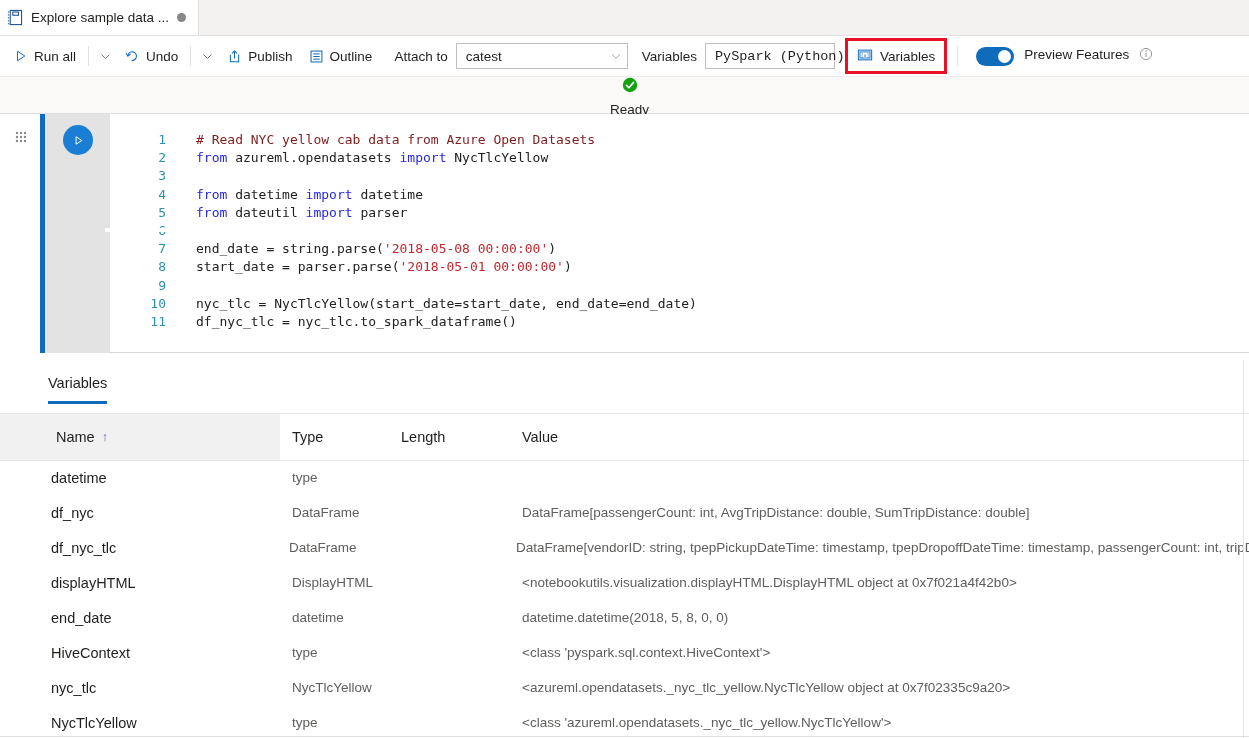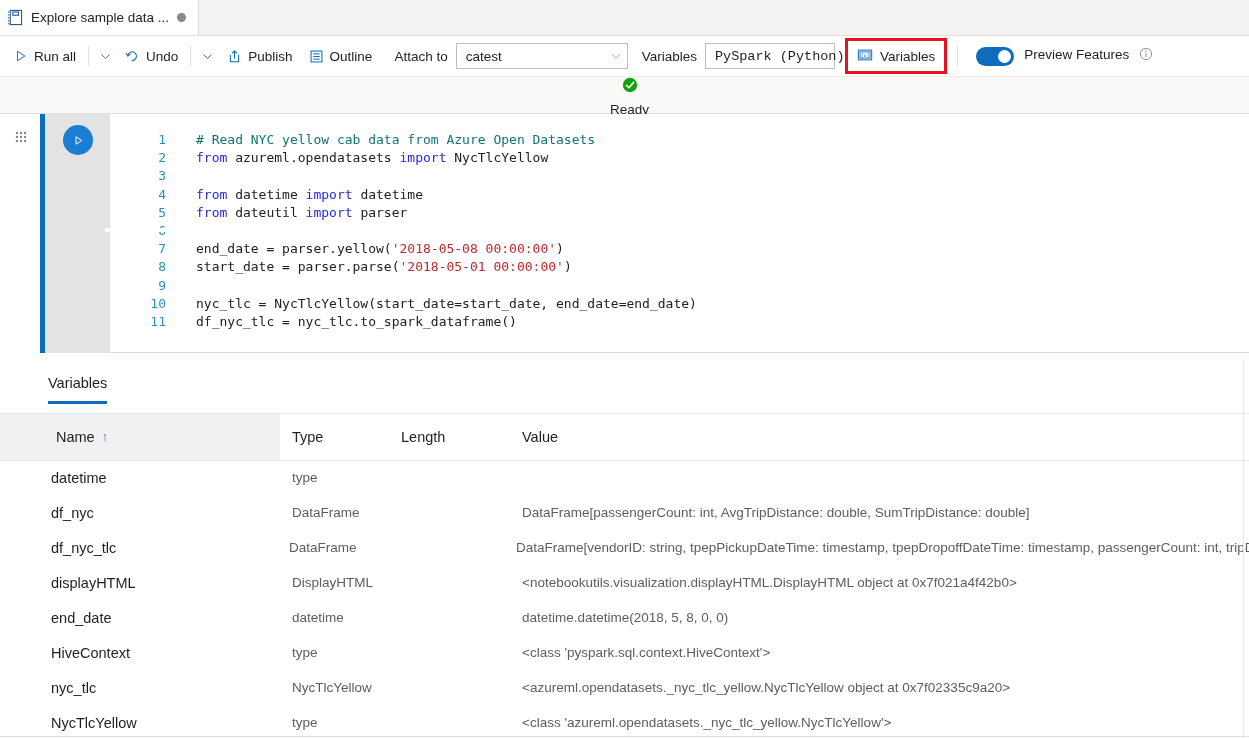--- a/index.html
+++ b/index.html
@@ -119,21 +119,21 @@
     position:absolute; left:0; top:17px; width:100%;
     font-family:"DejaVu Sans Mono", monospace;
     font-size:13px; line-height:18.2px;
   }
   .code-line { display:flex; white-space:pre; }
   .ln {
     width:56px; text-align:right; flex:none; color:#2b91af; padding-right:0;
     font-family:"DejaVu Sans Mono", monospace;
   }
   .code-txt { padding-left:30px; color:#212121; }
-  .c-com { color:#0f766e; }
+  .c-com { color:#7f1d1d; }
   .c-kw  { color:#2727e6; }
   .c-str { color:#c1272d; }
   .cell-topbar {
     position:absolute; left:105px; top:114px; width:96px; height:4px;
     background:#ffffff;
   }
 
   
   .varpanel { position:absolute; left:0; top:360px; width:1249px; height:378px; background:#fff; }
   .var-tabs { position:absolute; left:48px; top:14px; }
@@ -331,21 +331,21 @@
         </div>
       </div>
       <div class="cell-editor">
         <div class="code-table" id="code-table">
             <div class="code-line"><span class="ln">1</span><span class="code-txt"><span class="c-com"># Read NYC yellow cab data from Azure Open Datasets</span></span></div>
             <div class="code-line"><span class="ln">2</span><span class="code-txt"><span class="c-kw">from</span><span> azureml.opendatasets </span><span class="c-kw">import</span><span> NycTlcYellow</span></span></div>
             <div class="code-line"><span class="ln">3</span><span class="code-txt">&nbsp;</span></div>
             <div class="code-line"><span class="ln">4</span><span class="code-txt"><span class="c-kw">from</span><span> datetime </span><span class="c-kw">import</span><span> datetime</span></span></div>
             <div class="code-line"><span class="ln">5</span><span class="code-txt"><span class="c-kw">from</span><span> dateutil </span><span class="c-kw">import</span><span> parser</span></span></div>
             <div class="code-line"><span class="ln">6</span><span class="code-txt">&nbsp;</span></div>
-            <div class="code-line"><span class="ln">7</span><span class="code-txt"><span>end_date = parser.yellow(</span><span class="c-str">'2018-05-08 00:00:00'</span><span>)</span></span></div>
+            <div class="code-line"><span class="ln">7</span><span class="code-txt"><span>end_date = string.parse(</span><span class="c-str">'2018-05-08 00:00:00'</span><span>)</span></span></div>
             <div class="code-line"><span class="ln">8</span><span class="code-txt"><span>start_date = parser.parse(</span><span class="c-str">'2018-05-01 00:00:00'</span><span>)</span></span></div>
             <div class="code-line"><span class="ln">9</span><span class="code-txt">&nbsp;</span></div>
             <div class="code-line"><span class="ln">10</span><span class="code-txt"><span>nyc_tlc = NycTlcYellow(start_date=start_date, end_date=end_date)</span></span></div>
             <div class="code-line"><span class="ln">11</span><span class="code-txt"><span>df_nyc_tlc = nyc_tlc.to_spark_dataframe()</span></span></div>
           </div>
       </div>
     </div>
     <div class="cell-topbar"></div>
   </div>
 

